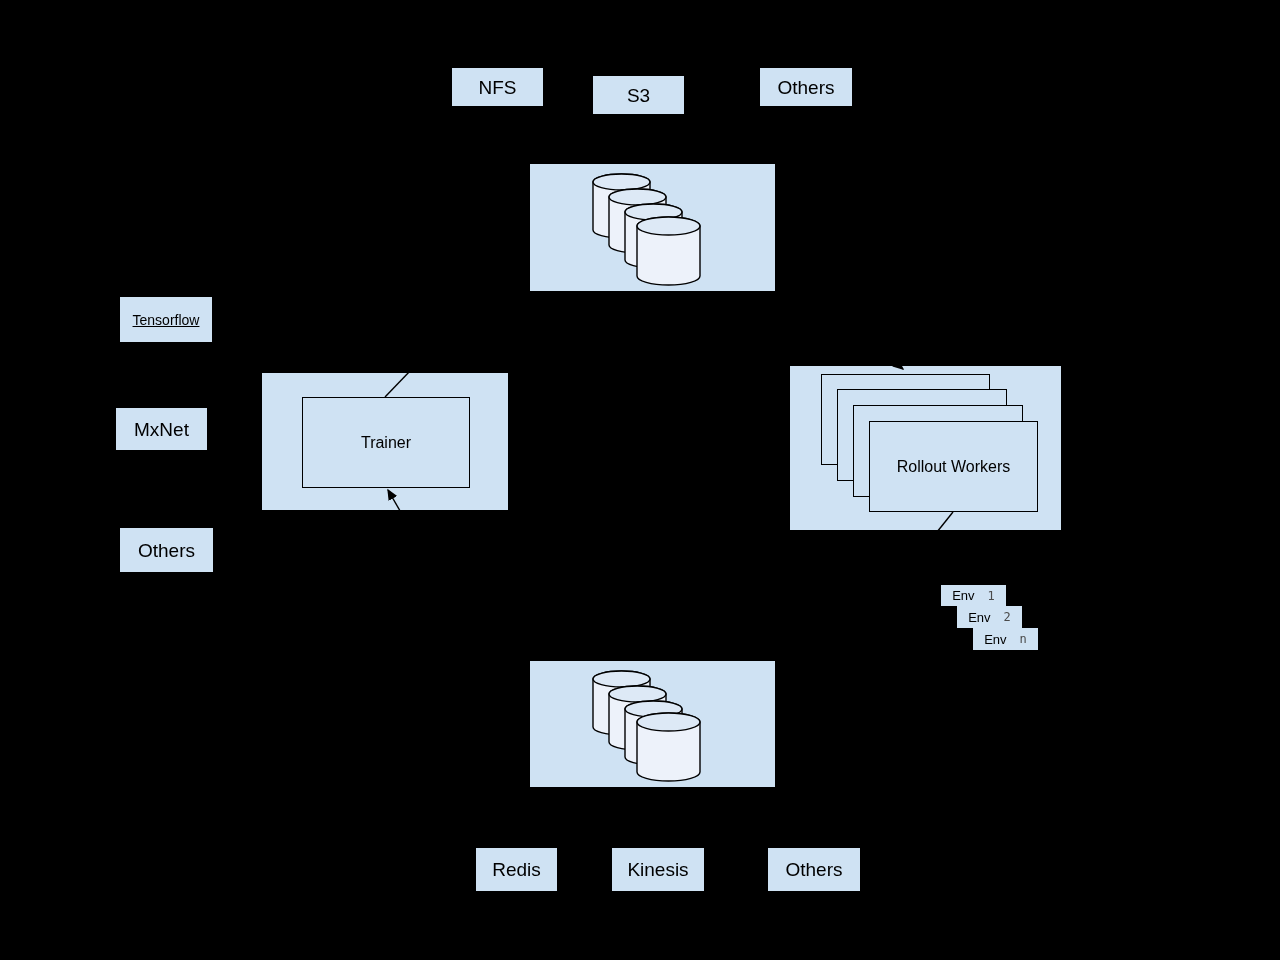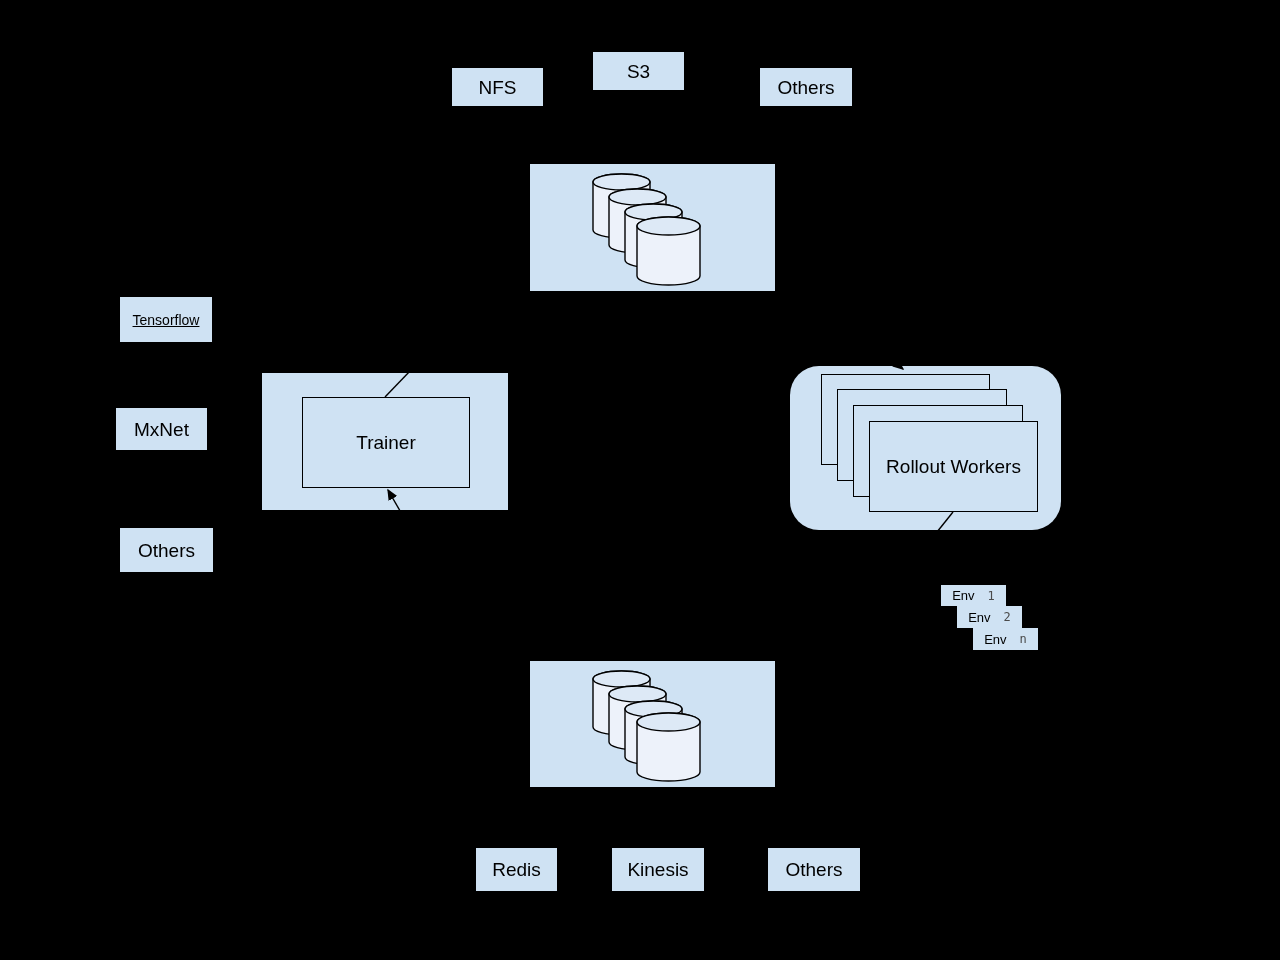--- a/index.html
+++ b/index.html
@@ -11,41 +11,41 @@
   .node{
     position:absolute;background:var(--node_fill,#cfe2f3);
     display:flex;align-items:center;justify-content:center;
     color:var(--label_color,#000);font-size:19px;line-height:1;
   }
   .group{position:absolute;background:var(--node_fill,#cfe2f3);}
   .inner-rect{
     position:absolute;background:var(--node_fill,#cfe2f3);
     border:1.4px solid var(--stroke,#000);box-sizing:border-box;
     display:flex;align-items:center;justify-content:center;
-    color:var(--label_color,#000);font-size:19px;line-height:1;
+    color:var(--label_color,#000);font-size:16px;line-height:1;
   }
   .small-label{font-size:14px;}
   .env-node{font-size:13px;gap:13px;}
   .env-index{
     font-family:"DejaVu Sans Mono",monospace;font-size:12px;
     color:var(--env_index_color,#4a4a4a);
   }
   .dbicon{position:absolute;left:0;top:0;display:block;}
   .cyl-body{fill:var(--cylinder_body_fill,#edf2fa);stroke:var(--stroke,#000);stroke-width:1.4;}
   .cyl-top{fill:var(--cylinder_top_fill,#dde9f6);stroke:var(--stroke,#000);stroke-width:1.4;}
   .overlay{position:absolute;left:0;top:0;z-index:10;pointer-events:none;}
   .connector{stroke:var(--stroke,#000);stroke-width:1.4;fill:none;}
 </style>
 </head>
 <body>
 
 <div class="stage">
 
   <div class="node" style="left:452px;top:68px;width:91px;height:38px;">NFS</div>
-  <div class="node" style="left:593px;top:52px;width:91px;height:38px;">S3</div>
+  <div class="node" style="left:593px;top:76px;width:91px;height:38px;">S3</div>
   <div class="node" style="left:760px;top:68px;width:92px;height:38px;">Others</div>
 
   <div class="group" style="left:530px;top:164px;width:245px;height:127px;">
     <svg class="dbicon" width="245" height="127" viewBox="0 0 245 127">
       <path class="cyl-body" d="M63,18 v48 a28.5,8 0 0 0 57,0 v-48 a28.5,8 0 0 0 -57,0 z"></path>
       <ellipse class="cyl-top" cx="91.5" cy="18" rx="28.5" ry="8"></ellipse>
       <path class="cyl-body" d="M79,33 v48 a28.5,8 0 0 0 57,0 v-48 a28.5,8 0 0 0 -57,0 z"></path>
       <ellipse class="cyl-top" cx="107.5" cy="33" rx="28.5" ry="8"></ellipse>
       <path class="cyl-body" d="M95,48 v48 a28.5,8 0 0 0 57,0 v-48 a28.5,8 0 0 0 -57,0 z"></path>
       <ellipse class="cyl-top" cx="123.5" cy="48" rx="28.5" ry="8"></ellipse>
@@ -55,21 +55,21 @@
   </div>
 
   <div class="node small-label" style="left:120px;top:297px;width:92px;height:45px;text-decoration:underline;">Tensorflow</div>
   <div class="node" style="left:116px;top:408px;width:91px;height:42px;">MxNet</div>
   <div class="node" style="left:120px;top:528px;width:93px;height:44px;">Others</div>
 
   <div class="group" style="left:262px;top:373px;width:246px;height:137px;">
     <div class="inner-rect" style="left:40px;top:24px;width:168px;height:91px;">Trainer</div>
   </div>
 
-  <div class="group" style="left:790px;top:366px;width:271px;height:164px;border-radius:29px;">
+  <div class="group" style="left:790px;top:366px;width:271px;height:164px;">
     <div class="inner-rect" style="left:31px;top:8px;width:169px;height:91px;"></div>
     <div class="inner-rect" style="left:47px;top:23px;width:170px;height:92px;"></div>
     <div class="inner-rect" style="left:63px;top:39px;width:170px;height:92px;"></div>
     <div class="inner-rect" style="left:79px;top:55px;width:169px;height:91px;">Rollout Workers</div>
   </div>
 
   <div class="node env-node" style="left:941px;top:585px;width:65px;height:21px;">
     <span>Env</span>
     <span class="env-index">1</span>
   </div>

